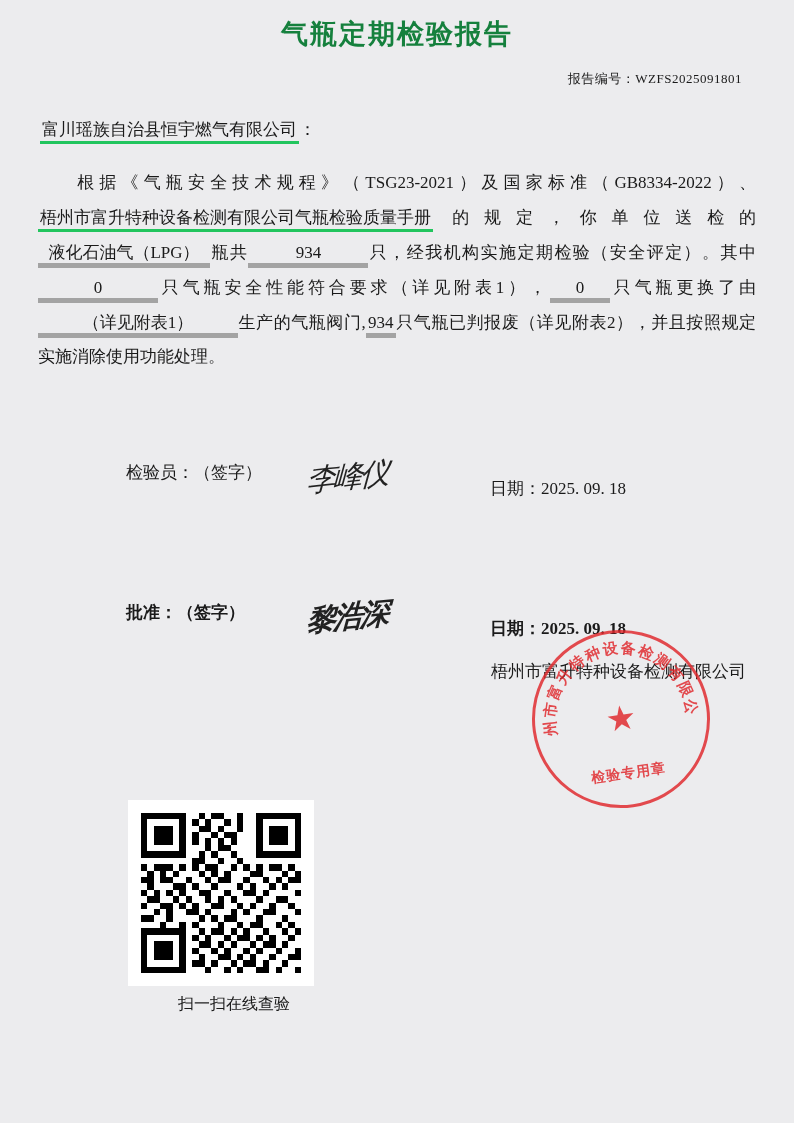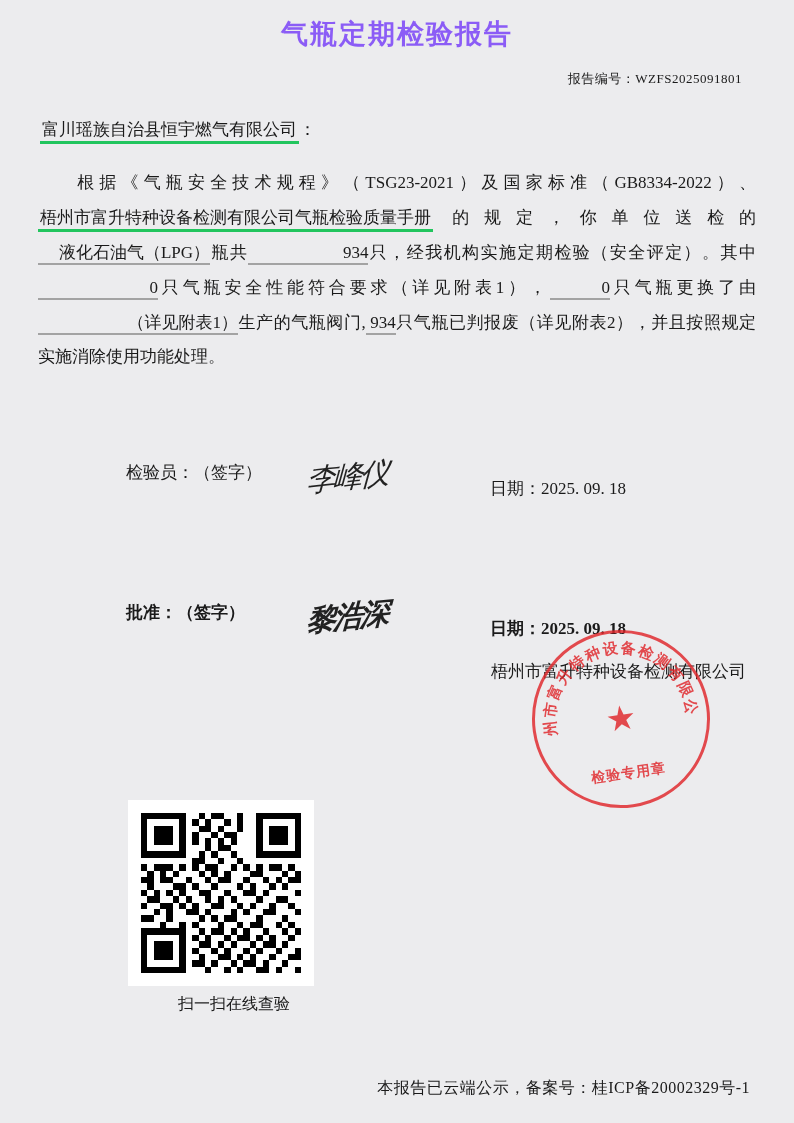--- a/index.html
+++ b/index.html
@@ -22,21 +22,21 @@
     box-sizing: border-box;
     padding: 0 38px;
   }
   .title {
     text-align: center;
     font-family: "DejaVu Sans", "Liberation Sans", sans-serif;
     font-weight: bold;
     font-size: 27px;
     letter-spacing: 2px;
     padding-top: 16px;
-    color: #8b5cf6;
+    color: #15803d;
   }
   .report-no {
     text-align: right;
     font-size: 13px;
     margin-top: 18px;
     padding-right: 14px;
     letter-spacing: 0.5px;
   }
   .company-line {
     margin-top: 30px;
@@ -54,22 +54,22 @@
     font-size: 17px;
     line-height: 2.05;
     text-align: justify;
   }
   .body-text .indent {
     display: inline-block;
     width: 34px;
   }
   .blank {
     display: inline-block;
-    border-bottom: 2px solid #a3a3a3;
-    text-align: right;
+    border-bottom: 5px solid #a3a3a3;
+    text-align: center;
     line-height: 1.2;
     vertical-align: baseline;
   }
   .blank.w60 { min-width: 60px; }
   .blank.w120 { min-width: 120px; }
   .blank.w170 { min-width: 172px; }
   .blank.w200 { min-width: 200px; }
   .blank.w30 { min-width: 30px; }
 
   .sig-block {
@@ -417,15 +417,14 @@
           <rect x="15" y="26" width="1" height="1"></rect>
         <rect x="17" y="26" width="1" height="1"></rect>
           <rect x="20" y="26" width="2" height="1"></rect>
         <rect x="23" y="26" width="1" height="1"></rect>
           <rect x="26" y="26" width="1" height="1"></rect>
       </g>
     </svg>
     <div class="qr-caption">扫一扫在线查验</div>
   </div>
 
-  <div class="footer">本报告已云端公示，备案号：桂ICP备20002329号-1</div>
 
 </div>
 
 </body></html>

